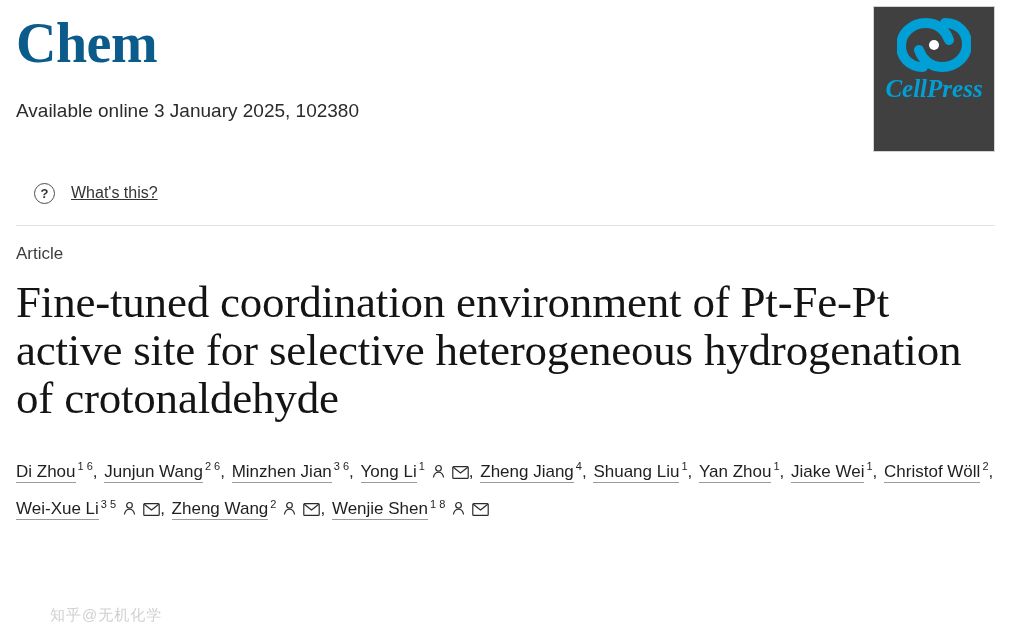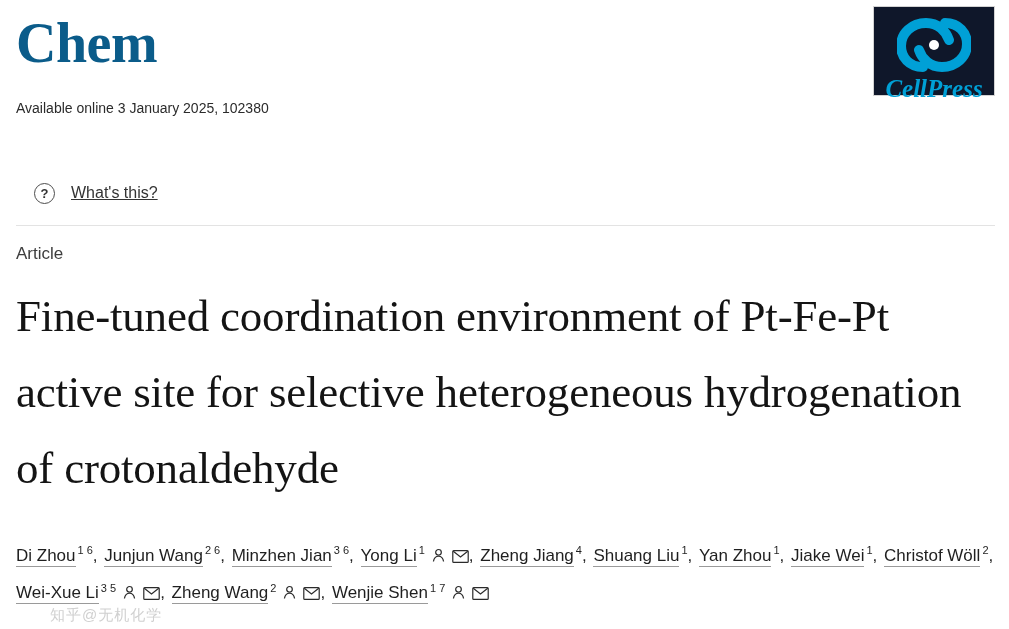--- a/index.html
+++ b/index.html
@@ -33,35 +33,35 @@
     font-family: "Liberation Serif", serif;
     font-weight: bold;
     font-size: 56px;
     line-height: 70px;
     color: #0b5c8a;
     letter-spacing: -0.5px;
     margin: 0;
     padding-left: 2px;
   }
   .avail-online {
-    font-size: 14px;
+    font-size: 19px;
     color: #2b2b2b;
     margin-top: 22px;
     padding-left: 2px;
   }
 
   
   .cellpress-logo {
     position: absolute;
     right: 0px;
     top: 6px;
     width: 122px;
-    height: 90px;
+    height: 146px;
     border: 1px solid #d3d3d3;
-    background: #0f172a;
+    background: #404040;
     box-sizing: border-box;
     display: flex;
     flex-direction: column;
     align-items: center;
     justify-content: flex-start;
   }
   .cellpress-mark {
     margin-top: 10px;
     width: 74px;
     height: 56px;
@@ -121,21 +121,21 @@
   
   .article-type {
     margin-top: 18px;
     padding-left: 2px;
     font-size: 17px;
     color: #3d3d3d;
   }
   .article-title {
     font-family: "Liberation Serif", serif;
     font-size: 45px;
-    line-height: 76px;
+    line-height: 48px;
     font-weight: normal;
     color: #141414;
     margin: 14px 0 0 0;
     padding-left: 2px;
     letter-spacing: -0.2px;
   }
 
   
   .authors {
     margin-top: 28px;
@@ -222,21 +222,21 @@
             <path d="M2.6 14.4 C3.2 10.4 5.4 8.8 8 8.8 C10.6 8.8 12.8 10.4 13.4 14.4" fill="none" stroke="#2b2b2b" stroke-width="1.3"></path>
           </svg></span><span class="ico"><svg viewBox="0 0 18 14" width="17" height="13">
             <rect x="0.7" y="0.7" width="16.6" height="12.6" rx="1" fill="none" stroke="#2b2b2b" stroke-width="1.3"></rect>
             <path d="M1.2 1.4 L9 7.6 L16.8 1.4" fill="none" stroke="#2b2b2b" stroke-width="1.3"></path>
           </svg></span></span><span class="sep">, </span><span class="author"><span class="author-name">Zheng Wang</span><sup class="sup">2</sup><span class="ico"><svg viewBox="0 0 16 16" width="15" height="15">
             <circle cx="8" cy="4.6" r="3" fill="none" stroke="#2b2b2b" stroke-width="1.3"></circle>
             <path d="M2.6 14.4 C3.2 10.4 5.4 8.8 8 8.8 C10.6 8.8 12.8 10.4 13.4 14.4" fill="none" stroke="#2b2b2b" stroke-width="1.3"></path>
           </svg></span><span class="ico"><svg viewBox="0 0 18 14" width="17" height="13">
             <rect x="0.7" y="0.7" width="16.6" height="12.6" rx="1" fill="none" stroke="#2b2b2b" stroke-width="1.3"></rect>
             <path d="M1.2 1.4 L9 7.6 L16.8 1.4" fill="none" stroke="#2b2b2b" stroke-width="1.3"></path>
-          </svg></span></span><span class="sep">, </span><span class="author"><span class="author-name">Wenjie Shen</span><sup class="sup">1 7</sup><span class="ico"><svg viewBox="0 0 16 16" width="15" height="15">
+          </svg></span></span><span class="sep">, </span><span class="author"><span class="author-name">Wenjie Shen</span><sup class="sup">1 8</sup><span class="ico"><svg viewBox="0 0 16 16" width="15" height="15">
             <circle cx="8" cy="4.6" r="3" fill="none" stroke="#2b2b2b" stroke-width="1.3"></circle>
             <path d="M2.6 14.4 C3.2 10.4 5.4 8.8 8 8.8 C10.6 8.8 12.8 10.4 13.4 14.4" fill="none" stroke="#2b2b2b" stroke-width="1.3"></path>
           </svg></span><span class="ico"><svg viewBox="0 0 18 14" width="17" height="13">
             <rect x="0.7" y="0.7" width="16.6" height="12.6" rx="1" fill="none" stroke="#2b2b2b" stroke-width="1.3"></rect>
             <path d="M1.2 1.4 L9 7.6 L16.8 1.4" fill="none" stroke="#2b2b2b" stroke-width="1.3"></path>
           </svg></span></span></div>
 
   <div class="watermark">知乎@无机化学</div>
 </div>
 

